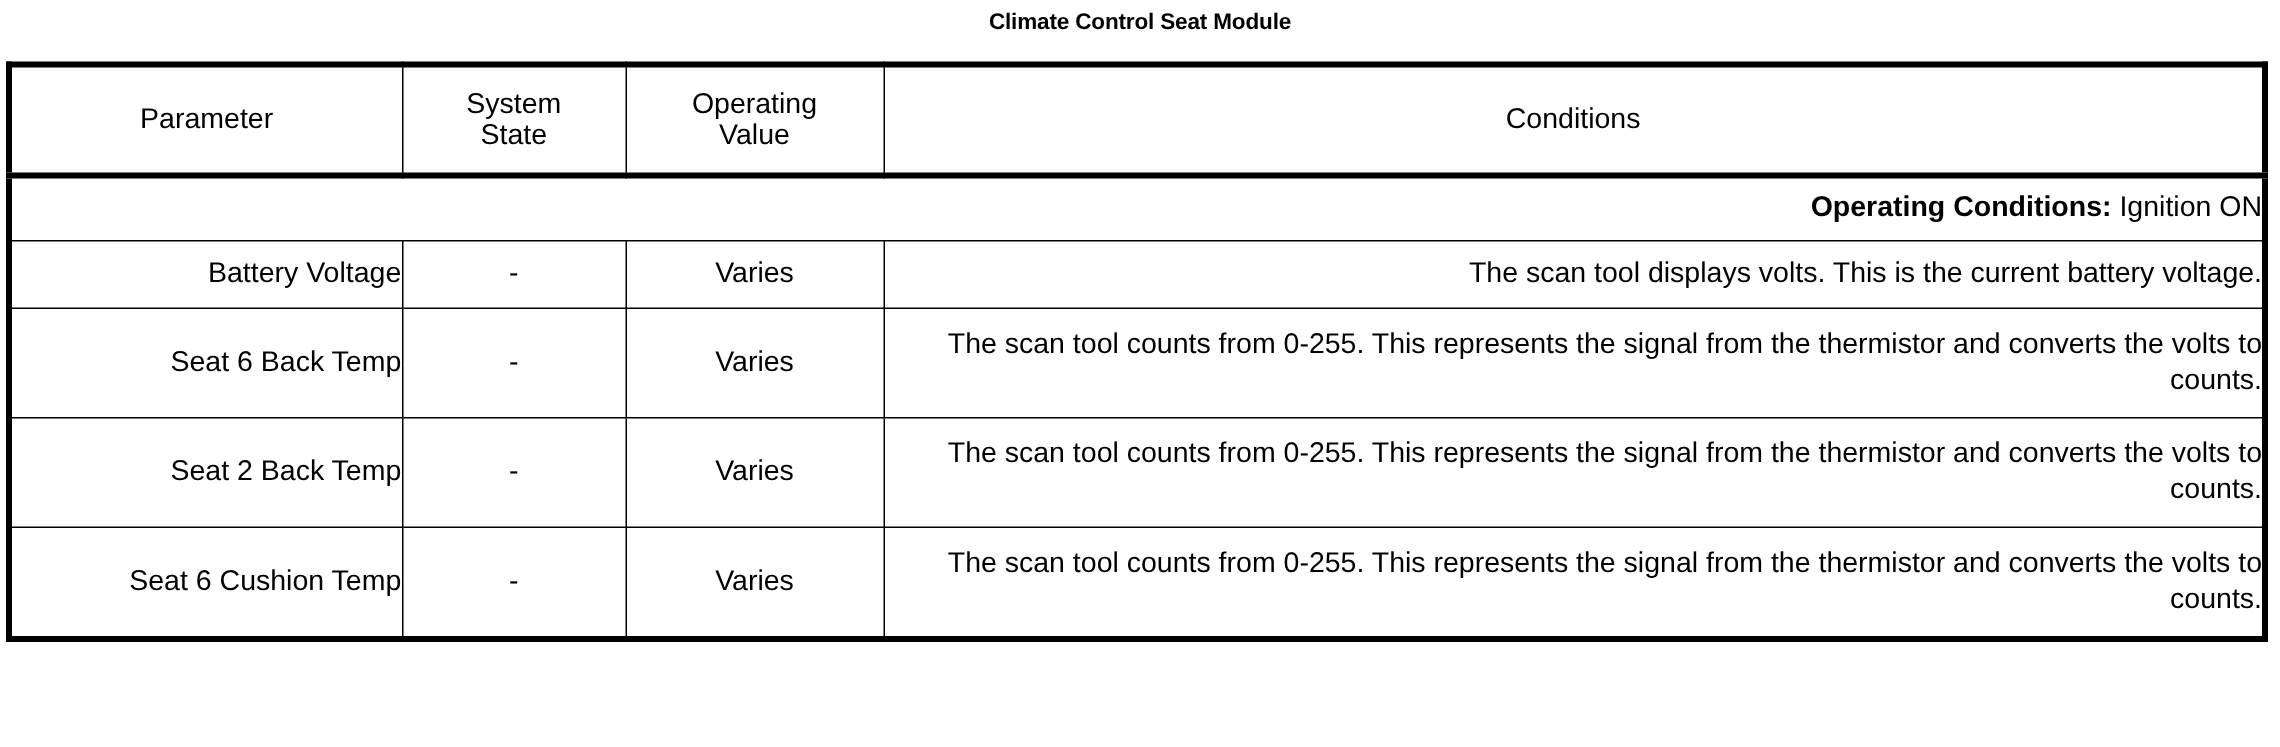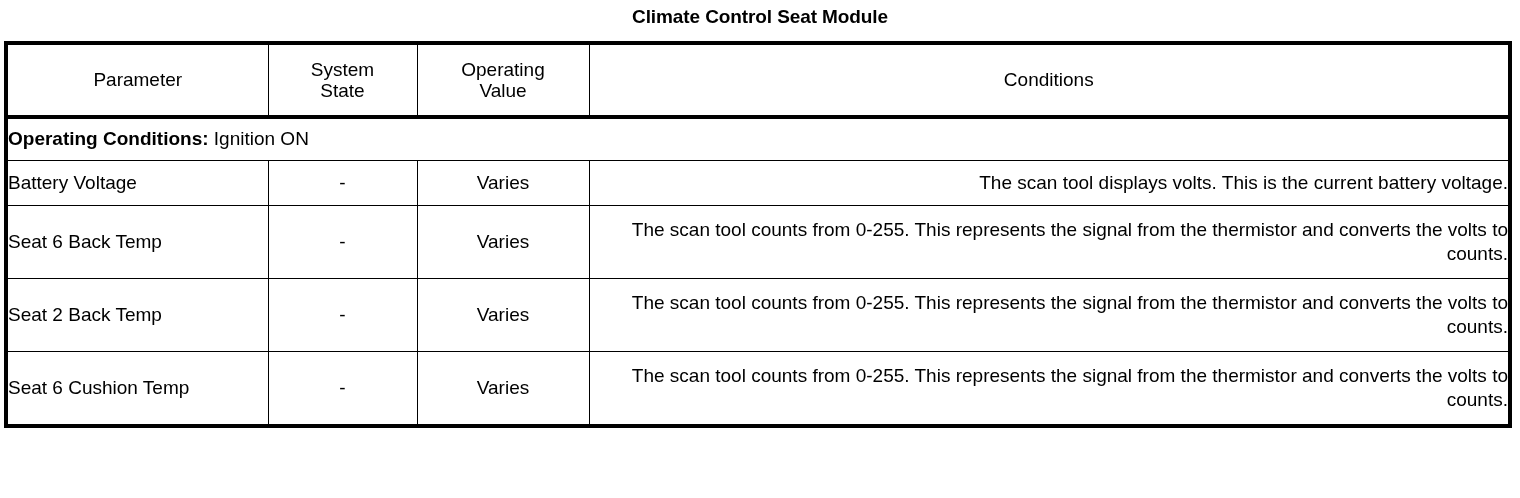--- a/index.html
+++ b/index.html
@@ -15,21 +15,21 @@
     overflow: hidden;
   }
   .page {
     position: relative;
     width: 1520px;
     height: 498px;
     box-sizing: border-box;
   }
   .title {
     text-align: center;
-    font-size: 19px;
+    font-size: 15px;
     font-weight: bold;
     line-height: 1;
     padding-top: 7px;
     letter-spacing: -0.1px;
   }
   .table-wrap {
     position: absolute;
     left: 4px;
     top: 41px;
     width: 1508px;
@@ -73,27 +73,28 @@
   
   tbody tr.cond-row > td {
     border-top: 4px solid #000;
   }
   td.cond {
     height: 41px;
     padding-left: 6px;
     font-size: 19px;
     line-height: 1.1;
     vertical-align: middle;
+    text-align: right;
   }
   td.cond b { font-weight: bold; }
   td.param {
     padding-left: 7px;
     padding-right: 4px;
     line-height: 1.25;
-    text-align: left;
+    text-align: right;
   }
   td.center {
     text-align: center;
   }
   td.desc {
     padding-left: 7px;
     padding-right: 6px;
     line-height: 1.26;
     text-align: right;
   }

